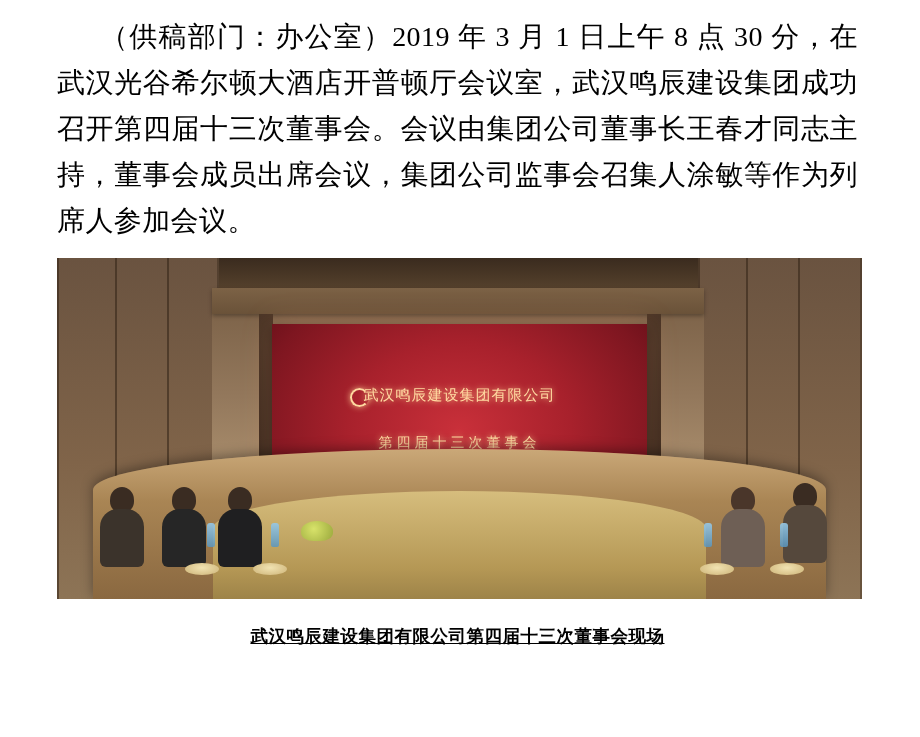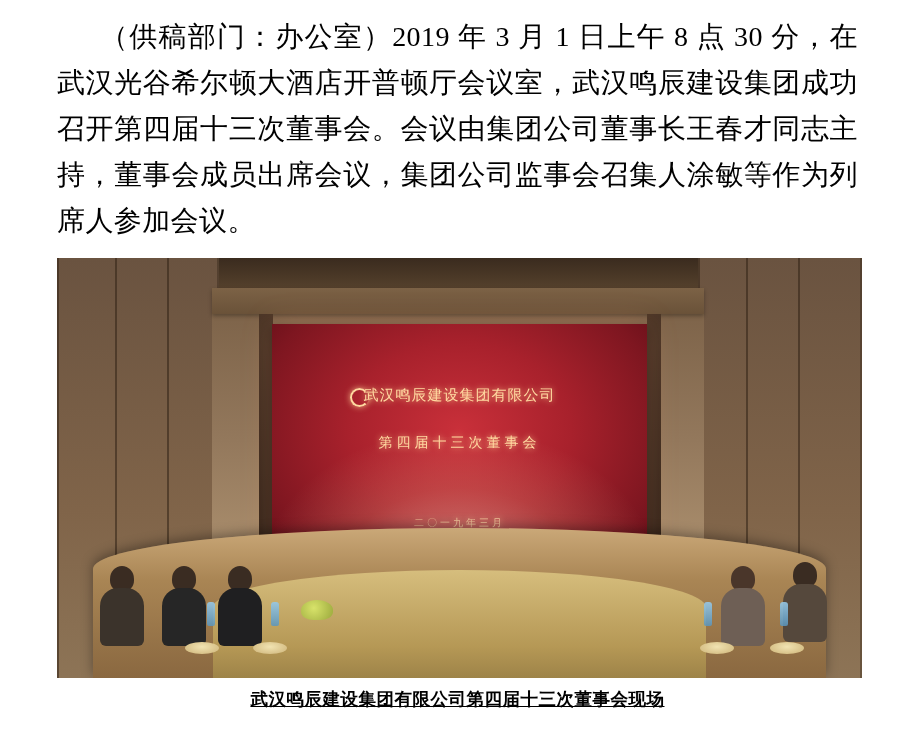--- a/index.html
+++ b/index.html
@@ -34,21 +34,21 @@
     word-break: break-all;
   }
   .figure-block {
     margin: 14px 0 0 0;
     padding: 0 0 0 0;
     text-align: center;
   }
   .photo {
     position: relative;
     width: 805px;
-    height: 420px;
+    height: 341px;
     margin: 0 auto;
     overflow: hidden;
     background: #a21caf;
     display: block;
   }
   
   .wall {
     position: absolute;
     inset: 0;
     background:
@@ -235,21 +235,21 @@
   .fruit {
     position: absolute;
     bottom: 58px;
     left: 244px;
     width: 32px; height: 20px;
     background: radial-gradient(circle at 40% 40%, #d8e36a, #9aa83c);
     border-radius: 50% 50% 40% 40%;
     z-index: 4;
   }
   .caption {
-    margin-top: 9px;
+    margin-top: 25px;
     font-size: 17.5px;
     font-weight: bold;
     text-align: center;
     text-decoration: underline;
     letter-spacing: .5px;
     font-family: "Liberation Serif", serif;
   }
 </style>
 </head>
 <body>

